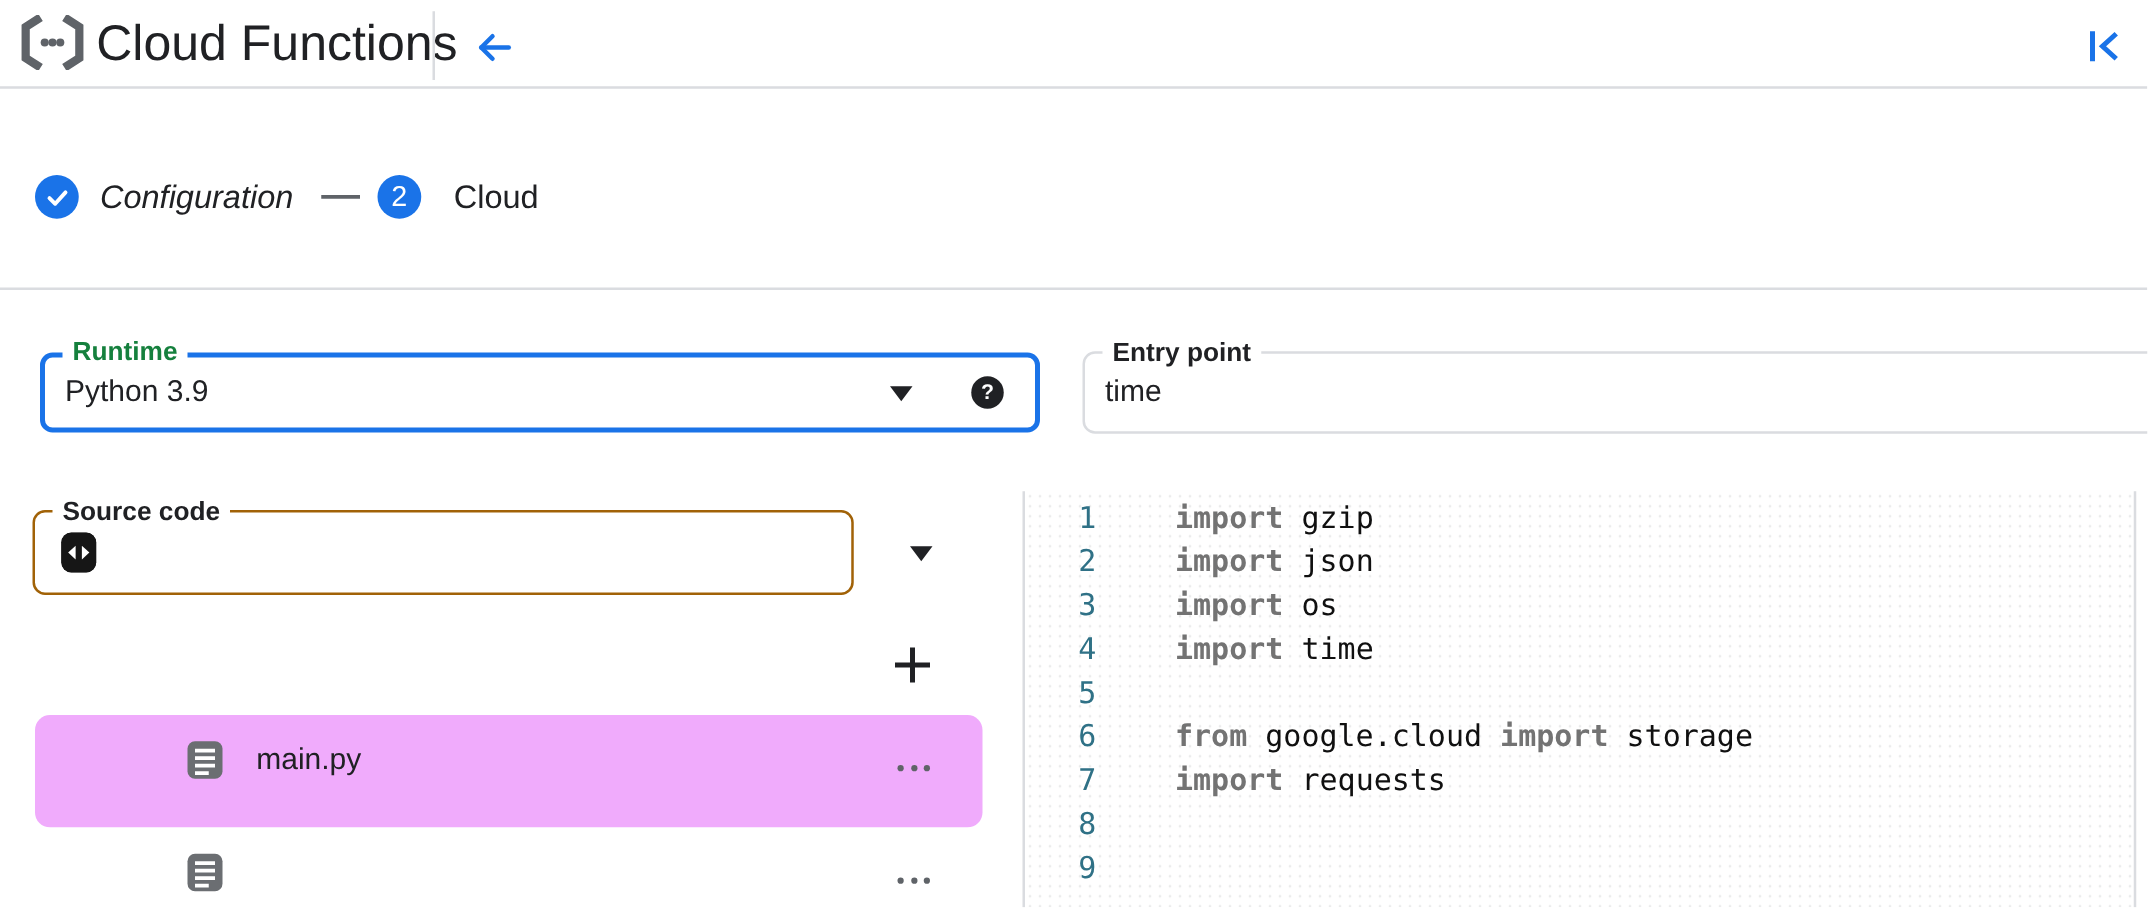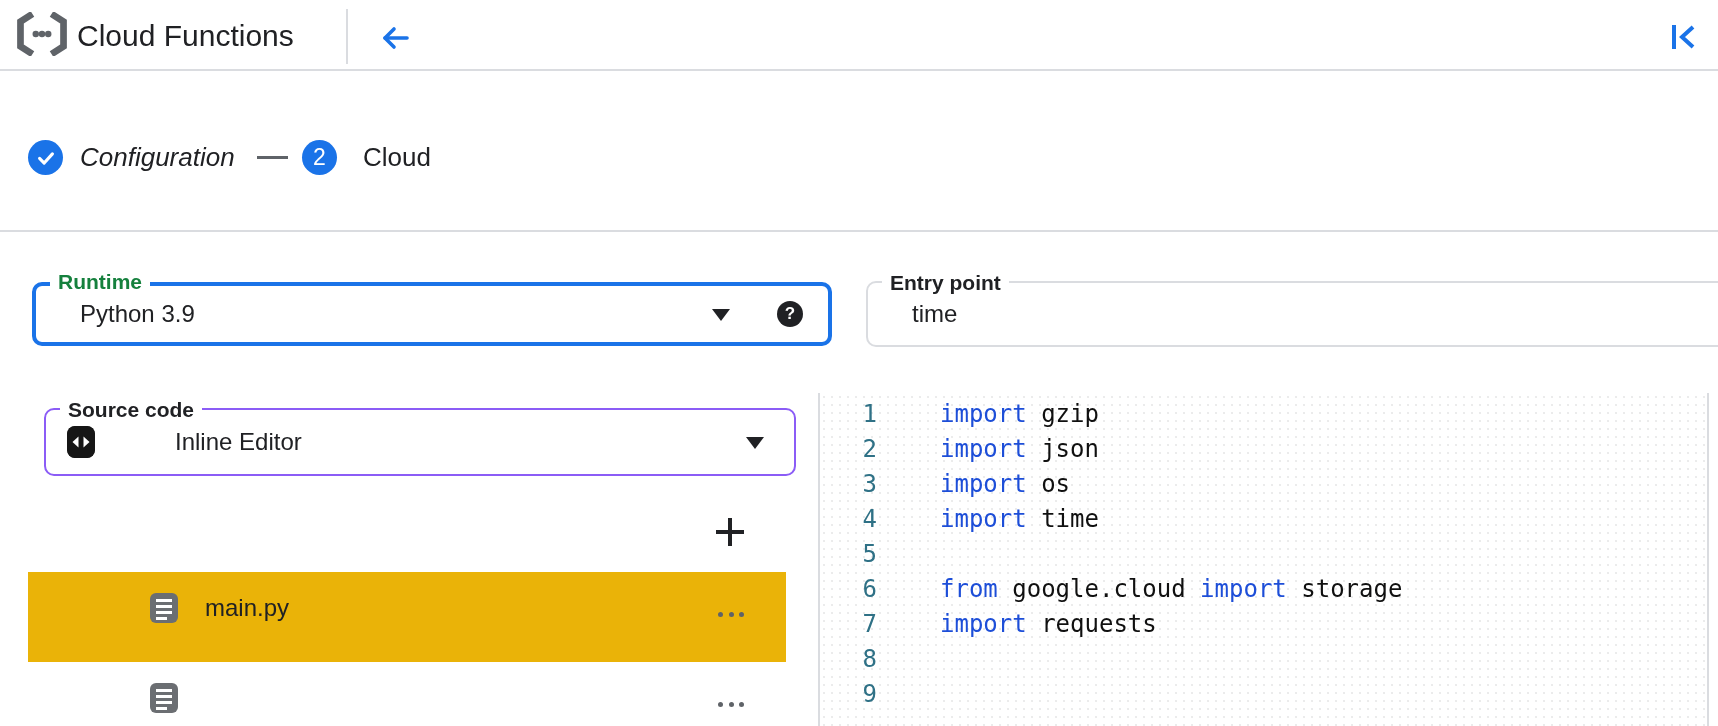--- a/index.html
+++ b/index.html
@@ -3,21 +3,21 @@
 <meta charset="utf-8">
 <style>
   * { margin:0; padding:0; box-sizing:border-box; }
   html,body { background:#fff; }
   body { font-family:"Liberation Sans", sans-serif; color:#202124; }
   .screen { position:relative; width:1718px; height:726px; background:#fff; overflow:hidden; }
 
   
   .header { position:absolute; left:0; top:0; width:1718px; height:71px; background:#fff; border-bottom:2px solid #dadce0; }
   .logo { position:absolute; left:17px; top:12px; width:50px; height:44px; }
-  .product-title { position:absolute; left:77px; top:0; height:71px; line-height:71px; font-size:30px; color:#202124; white-space:nowrap; }
+  .product-title { position:absolute; left:77px; top:0; height:71px; line-height:71px; font-size:40px; color:#202124; white-space:nowrap; }
   .header-vdiv { position:absolute; left:346px; top:9px; width:2px; height:55px; background:#dadce0; }
   .back-btn { position:absolute; left:379px; top:22px; width:32px; height:32px; cursor:pointer; }
   .page-title { position:absolute; left:433px; top:0; height:71px; line-height:71px; font-size:30px; color:#202124; white-space:nowrap; }
   .collapse-btn { position:absolute; left:1669px; top:23px; width:30px; height:28px; cursor:pointer; }
 
   
   .stepper { position:absolute; left:0; top:0; }
   .step-circle { position:absolute; width:35px; height:35px; border-radius:50%; background:#1a73e8; display:flex; align-items:center; justify-content:center; }
   .circle-1 { left:28px; top:140px; }
   .circle-2 { left:302px; top:140px; color:#fff; font-size:23px; font-weight:500; }
@@ -27,57 +27,57 @@
   .step-dash { position:absolute; left:257px; top:156px; width:31px; height:3px; background:#5f6368; }
 
   .hdiv-2 { position:absolute; left:0; top:230px; width:1718px; height:2px; background:#dadce0; }
 
   
   .field { position:absolute; border-radius:10px; background:#fff; }
   .field-label { position:absolute; top:-12px; left:14px; background:#fff; padding:0 8px; font-size:21px; font-weight:700; color:#202124; white-space:nowrap; }
   .runtime-field { left:32px; top:282px; width:800px; height:64px; border:4px solid #1a73e8; }
   .runtime-field .field-label { color:#15803d; top:-16px; }
   .entry-field { left:866px; top:281px; width:948px; height:66px; border:2px solid #dadce0; }
-  .source-field { left:44px; top:408px; width:752px; height:68px; border:2px solid #8b5cf6; }
-  .field-value { position:absolute; left:16px; top:0; height:100%; display:flex; align-items:center; font-size:24px; color:#202124; white-space:nowrap;margin-left:28px; }
+  .source-field { left:26px; top:408px; width:657px; height:68px; border:2px solid #a16207; }
+  .field-value { position:absolute; left:16px; top:0; height:100%; display:flex; align-items:center; font-size:24px; color:#202124; white-space:nowrap; }
   .caret { position:absolute; width:0; height:0; border-left:9px solid transparent; border-right:9px solid transparent; border-top:12px solid #202124; top:50%; margin-top:-5px; }
   .runtime-caret { left:676px; }
   .source-caret { left:700px; }
   .help-btn { position:absolute; width:26px; height:26px; border-radius:50%; background:#202124; color:#fff; font-size:17px; font-weight:700; display:flex; align-items:center; justify-content:center; top:50%; margin-top:-13px; cursor:pointer; }
   .runtime-help { left:741px; }
   .entry-help { right:21px; }
   .code-badge { position:absolute; left:21px; top:16px; width:28px; height:32px; background:#161616; border-radius:8px; }
   .source-value { left:101px; }
 
   
   .add-file-btn { position:absolute; left:712px; top:514px; width:36px; height:36px; cursor:pointer; }
   .add-file-btn .hb { position:absolute; left:4px; top:16px; width:28px; height:4px; background:#202124; }
   .add-file-btn .vb { position:absolute; left:16px; top:4px; width:4px; height:28px; background:#202124; }
 
   .file-list { position:absolute; left:28px; top:572px; width:758px; }
   .file-row { position:relative; width:758px; height:90px; background:#fff; cursor:pointer; }
-  .file-row.selected { background:#eab308; }
+  .file-row.selected { background:#f0abfc;border-radius:12px; }
   .file-icon { position:absolute; left:122px; top:21px; width:28px; height:30px; background:#6b6e72; border-radius:6px; }
   .file-icon .ln { position:absolute; left:6px; width:16px; height:3px; background:#fff; }
   .file-name { position:absolute; left:177px; top:21px; height:30px; line-height:30px; font-size:24px; color:#202124; white-space:nowrap; }
   .row-menu { position:absolute; left:690px; top:40px; width:26px; height:6px; display:flex; justify-content:space-between; cursor:pointer; }
   .row-menu .dot { width:5px; height:5px; border-radius:50%; background:#5f6368; }
 
   
   .editor-ldiv { position:absolute; left:818px; top:393px; width:2px; height:333px; background:#dadce0; }
   .editor-rdiv { position:absolute; left:1707px; top:393px; width:2px; height:333px; background:#dadce0; }
   .editor-bg { position:absolute; left:820px; top:393px; width:887px; height:333px;
       background-image:radial-gradient(rgba(60,64,67,0.10) 1.1px, transparent 1.3px);
       background-size:8px 8px; }
   .gutter { position:absolute; left:830px; top:397px; width:47px; text-align:right;
       font-family:"DejaVu Sans Mono", monospace; font-size:24px; line-height:35px; color:#2f7186; }
   .code { position:absolute; left:940px; top:397px; font-family:"DejaVu Sans Mono", monospace;
       font-size:24px; line-height:35px; color:#101010; white-space:pre; }
   .code .line { min-height:35px; }
-  .code .kw { color:#1d4ed8; }
+  .code .kw { color:#737373;font-weight:bold; }
 </style>
 </head>
 <body>
 
 <div class="screen">
 
   <div class="header">
     <svg class="logo" viewBox="0 0 52 46">
       <polyline points="16,2 3.5,10 3.5,36 16,44" fill="none" stroke="#5f6368" stroke-width="7"></polyline>
       <polyline points="36,2 48.5,10 48.5,36 36,44" fill="none" stroke="#5f6368" stroke-width="7"></polyline>
@@ -124,21 +124,20 @@
     <span class="help-btn entry-help">?</span>
   </div>
 
   <div class="field source-field">
     <span class="field-label">Source code</span>
     <svg class="code-badge" viewBox="0 0 28 32">
       <rect x="0" y="0" width="28" height="32" rx="8" fill="#161616"></rect>
       <polygon points="11.5,10.5 5.5,16 11.5,21.5" fill="#fff"></polygon>
       <polygon points="16.5,10.5 22.5,16 16.5,21.5" fill="#fff"></polygon>
     </svg>
-    <span class="field-value source-value">Inline Editor</span>
     <span class="caret source-caret"></span>
   </div>
 
   <div class="add-file-btn">
     <div class="hb"></div>
       <div class="vb"></div>
   </div>
 
   <div class="file-list" id="file-list">
       <div class="file-row selected">

